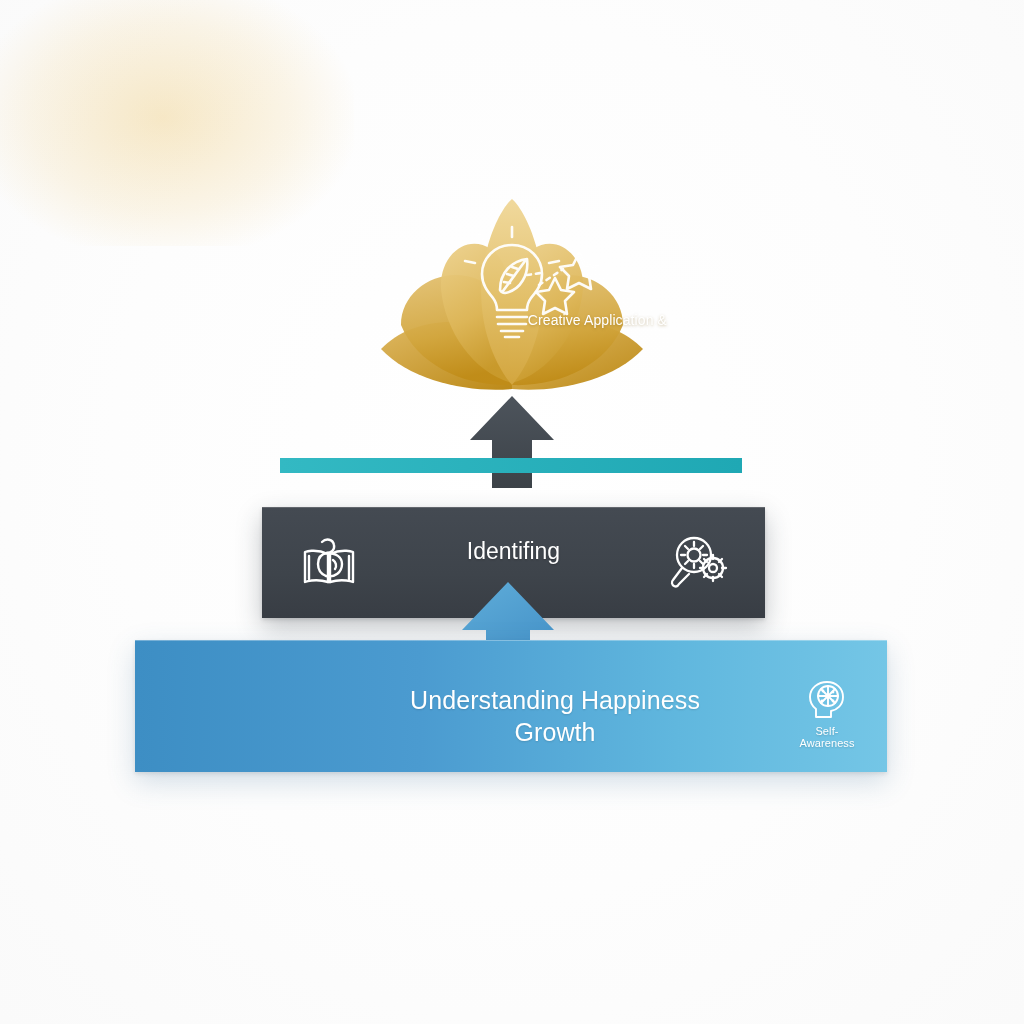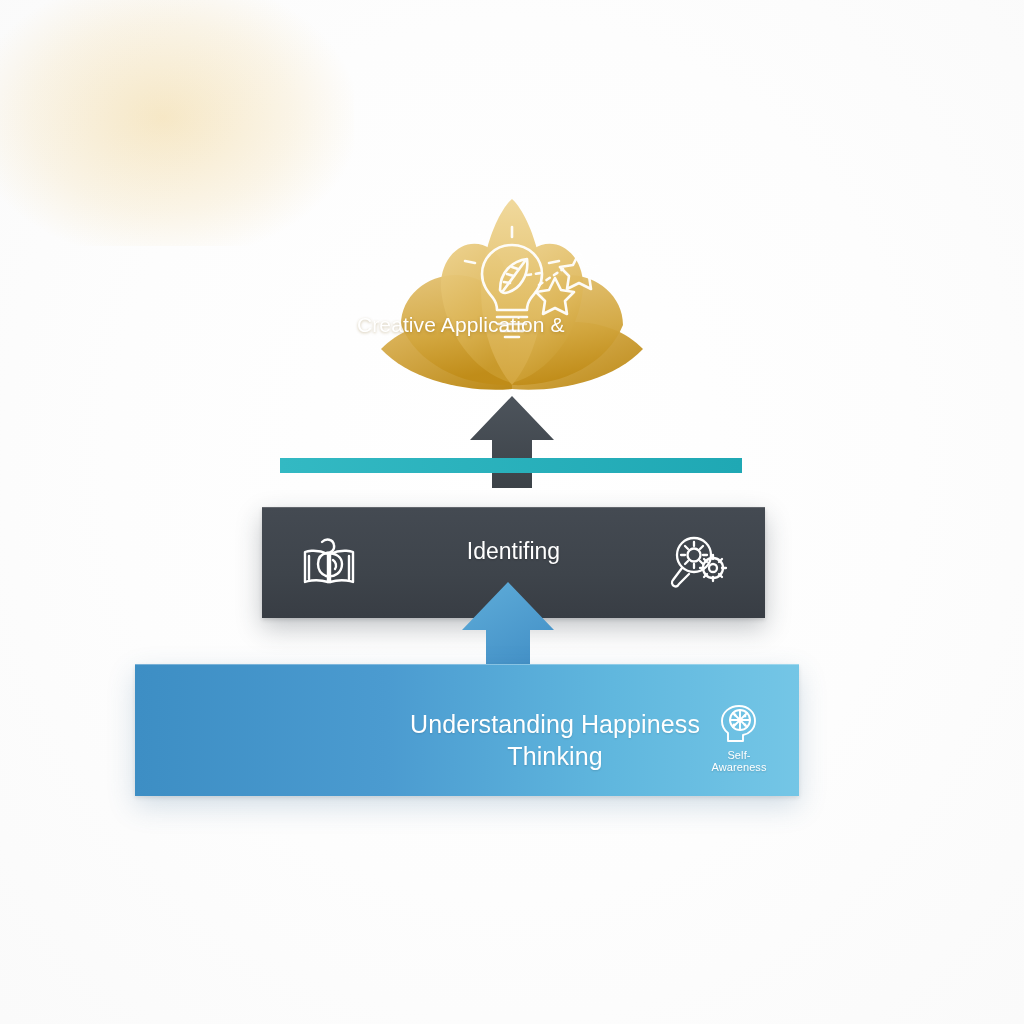--- a/index.html
+++ b/index.html
@@ -18,22 +18,22 @@
     position: relative;
     width: 1024px;
     height: 1024px;
     background: radial-gradient(ellipse at 50% 45%, #ffffff 0%, #fdfdfd 55%, #fafafa 100%);
   }
 
   
   .tier-bottom {
     position: absolute;
     left: 135px;
-    top: 664px;
-    width: 664px;
+    top: 640px;
+    width: 752px;
     height: 131px;
     background: linear-gradient(90deg, #3d8ec4 0%, #4b9bd0 38%, #60b7de 72%, #74c6e6 100%);
     box-shadow: 0 10px 26px rgba(60,110,150,0.22), 0 2px 4px rgba(0,0,0,0.10);
     border-top: 1px solid rgba(255,255,255,0.30);
   }
   .tier-bottom .tier-text {
     position: absolute;
     left: 270px;
     top: 43px;
     width: 300px;
@@ -137,23 +137,23 @@
     height: 268px;
     background: radial-gradient(ellipse at 50% 52%, rgba(232,183,72,0.30) 0%, rgba(232,183,72,0.12) 48%, rgba(232,183,72,0.0) 73%);
     pointer-events: none;
   }
   .lotus-text {
     position: absolute;
     left: 50%;
     transform: translateX(-50%);
     top: 118px;
     width: 310px;
-    text-align: left;
+    text-align: right;
     color: #ffffff;
-    font-size: 21px;
+    font-size: 14px;
     line-height: 1.35;
     letter-spacing: 0.1px;
     text-shadow: 0 1px 3px rgba(120,85,10,0.35);
   }
 </style>
 </head>
 <body>
 
 <div id="canvas">
 
@@ -297,21 +297,21 @@
           <stop offset="100%" stop-color="#4592c8"></stop>
         </linearGradient>
       </defs>
       <path d="M52 4 L98 52 L74 52 L74 90 L30 90 L30 52 L6 52 Z" fill="url(#arrLow)"></path>
     </svg>
   </div>
 
   <div class="tier-bottom">
     <div class="tier-text">
       <div>Understanding Happiness</div>
-      <div>Thinking</div>
+      <div>Growth</div>
     </div>
 
     <div class="bottom-icons">
       <div class="icon-labeled">
         <span class="glyph">
           <svg width="42" height="42" viewBox="0 0 42 42" fill="none" stroke="#ffffff" stroke-width="1.9" stroke-linecap="round" stroke-linejoin="round">
             <path d="M10 38 L10 30 C6 27 4 22 4 18 C4 9 12 3 21 3 C30 3 37 9 37 18
                      C37 26 31 31 25 32 L25 38 Z"></path>
             <circle cx="22" cy="17" r="10"></circle>
             <path d="M22 7 L22 27 M12 17 L32 17 M15 10 L29 24 M29 10 L15 24"></path>

